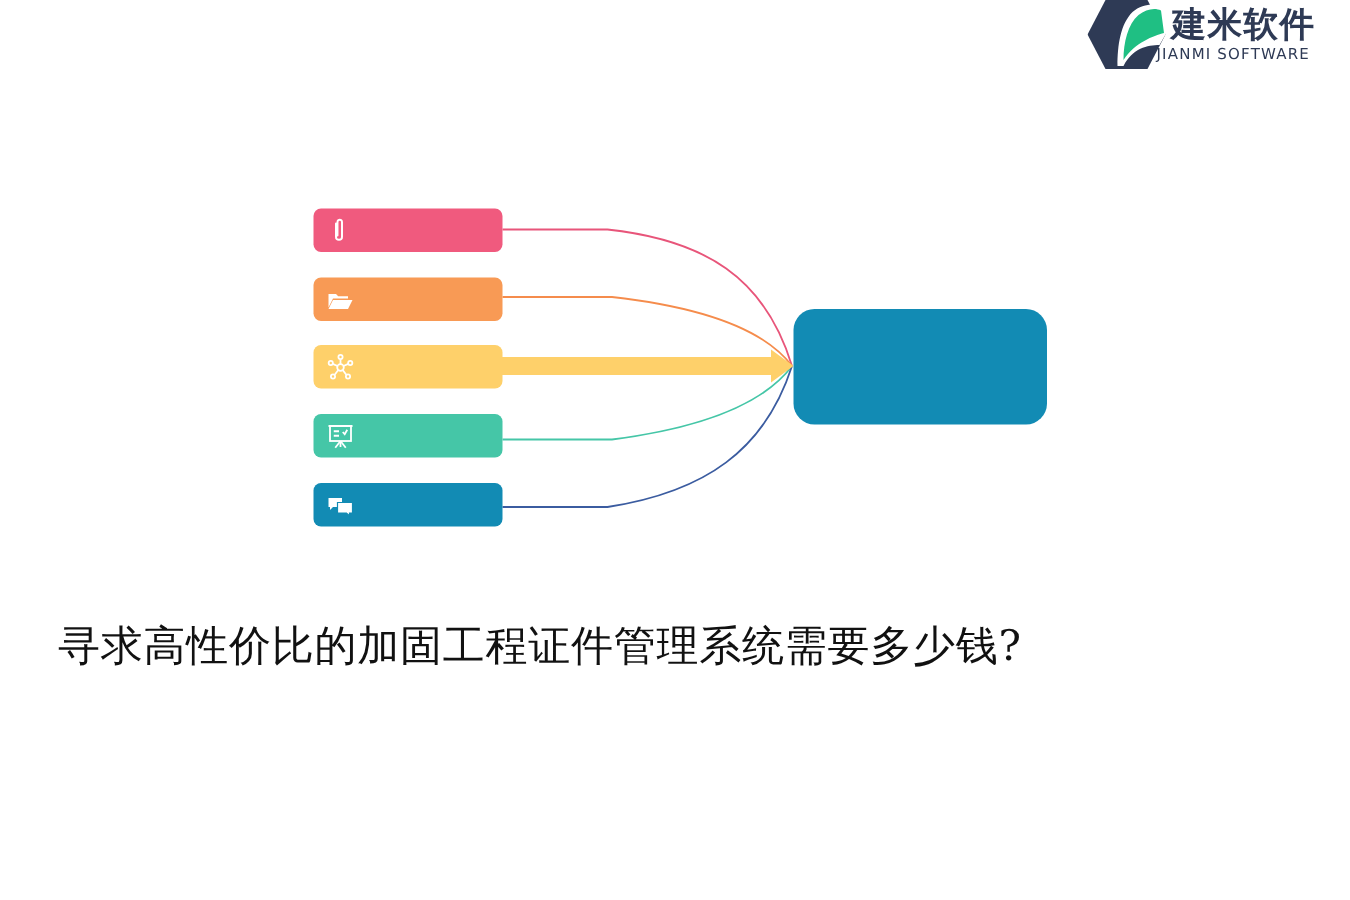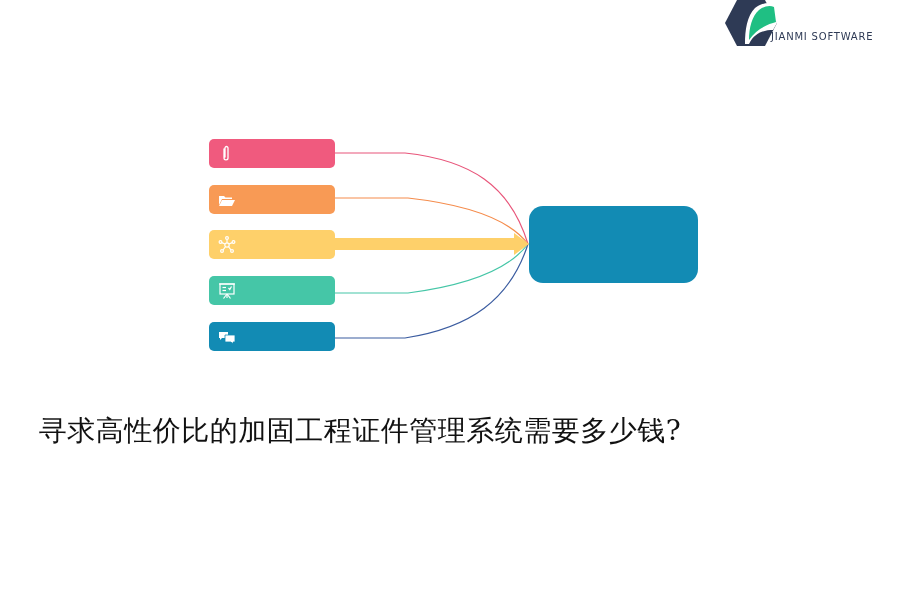--- a/index.html
+++ b/index.html
@@ -16,20 +16,21 @@
 </style>
 </head>
 <body>
 
 <div class="logo">
   <svg class="logo-mark" viewBox="0 0 52 46">
     <polygon points="12,0 40,0 52,23 40,46 12,46 0,23" fill="#2e3a55"></polygon>
     <path d="M20,44 C20,30 22,16 30,8 C36,3 44,2 50,4 L52,23 L48,30 C40,30 30,32 24,44 Z" fill="#ffffff"></path>
     <path d="M24,40 C24,28 27,16 34,10 C39,6 45,5 49,7 L51,22 C44,24 32,28 24,40 Z" fill="#1fbf83"></path>
   </svg>
+  <div class="logo-cn">建米软件</div>
   <div class="logo-en">JIANMI SOFTWARE</div>
 </div>
 
 <svg class="connectors" viewBox="0 0 900 600">
   <path d="M335,153 L405,153 C470,160 510,185 528,244" fill="none" stroke="#e8557a" stroke-width="1.2"></path>
   <path d="M335,198 L408,198 C470,205 510,220 528,244" fill="none" stroke="#f58c4c" stroke-width="1.2"></path>
   <path d="M335,293 L408,293 C470,285 510,268 528,244" fill="none" stroke="#45c6a7" stroke-width="1.2"></path>
   <path d="M335,338 L405,338 C470,328 510,300 528,244" fill="none" stroke="#3b5ca0" stroke-width="1.2"></path>
   <g>
     <rect x="330" y="238" width="187" height="12" fill="#fed06a"></rect>

